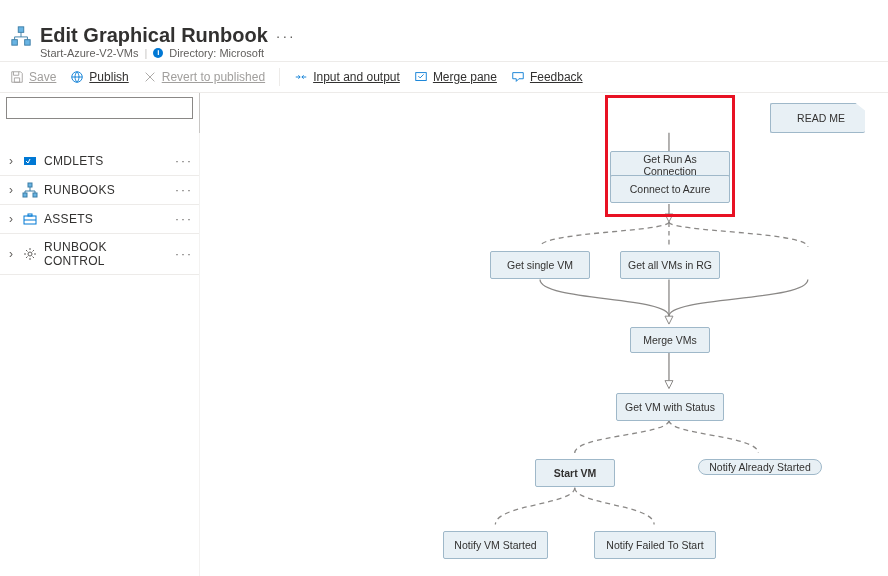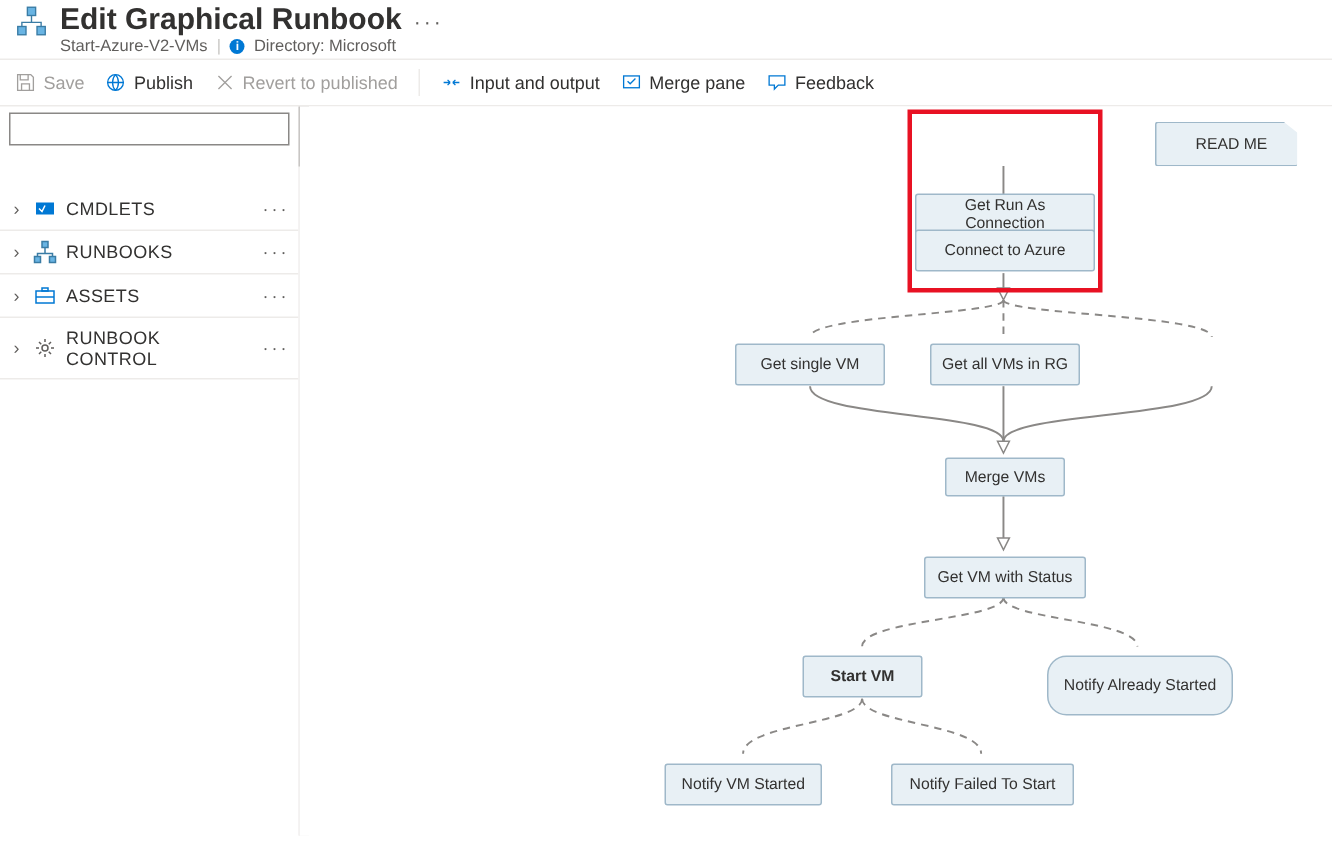--- a/index.html
+++ b/index.html
@@ -1,25 +1,25 @@
 <!DOCTYPE html>
 <html><head>
 <meta charset="utf-8">
 <style>
   * { box-sizing: border-box; }
   html,body { margin:0; padding:0; font-family: "Segoe UI", Arial, sans-serif; font-size:12px; color:#323130; background:#fff; width:888px; height:576px; overflow:hidden;}
-  .header { padding:2px 10px 2px 10px; }
+  .header { padding:24px 10px 2px 10px; }
   .header-top { display:flex; align-items:center; gap:8px; }
   .hdr-icon { width:22px; height:22px; flex:0 0 22px; }
   .title { font-size:20px; font-weight:600; color:#323130; }
   .dots { color:#605e5c; font-size:14px; letter-spacing:2px; cursor:pointer;}
   .header-sub { margin-left:30px; font-size:11px; color:#605e5c; display:flex; align-items:center; gap:6px;}
   .info-icon { width:10px;height:10px;border-radius:50%; background:#0078d4; color:#fff; font-size:8px; line-height:10px; text-align:center; font-weight:bold; display:inline-block;}
   .toolbar { border-top:1px solid #edebe9; border-bottom:1px solid #edebe9; padding:6px 10px; display:flex; align-items:center; gap:14px; font-size:12px; color:#323130;}
-  .tbtn { display:flex; align-items:center; gap:5px; cursor:pointer; }
+  .tbtn { display:flex; align-items:center; gap:5px; cursor:pointer;text-decoration:underline; }
   .tbtn.disabled { color:#a19f9d; cursor:default;}
   .tbtn svg { width:14px; height:14px; }
   .tsep { width:1px; height:18px; background:#edebe9; }
   .body { display:flex; height:calc(576px - 90px); position:relative;}
   .sidebar { width:200px; border-right:1px solid #edebe9; position:relative;}
   .search { margin:4px 6px 8px 6px; border:1px solid #8a8886; height:22px; background:#fff;}
   .side-item { display:flex; align-items:center; gap:6px; padding:6px 6px; border-bottom:1px solid #edebe9; cursor:pointer;}
   .side-item .chev { width:10px; text-align:center; color:#605e5c;}
   .side-item .icn { width:16px;height:16px; display:flex; align-items:center; justify-content:center;}
   .side-item .lbl { flex:1; font-size:12px; letter-spacing:.3px;}
@@ -195,18 +195,18 @@
     <div class="node" style="left:410px; top:82px; width:120px; height:28px;">Connect to Azure</div>
     <div class="readme" style="left:570px; top:10px; width:95px; height:30px;padding-left:12px;">READ ME</div>
 
     <div class="node" style="left:290px; top:158px; width:100px; height:28px;">Get single VM</div>
     <div class="node" style="left:420px; top:158px; width:100px; height:28px;">Get all VMs in RG</div>
 
     <div class="node" style="left:430px; top:234px; width:80px; height:26px;">Merge VMs</div>
     <div class="node" style="left:416px; top:300px; width:108px; height:28px;">Get VM with Status</div>
 
     <div class="node" style="left:335px; top:366px; width:80px; height:28px;font-weight:bold;">Start VM</div>
-    <div class="node" style="left:498px; top:366px; width:124px; height:40px;border-radius:13px;">Notify Already Started</div>
+    <div class="node" style="left:498px; top:366px; width:124px; height:16px;border-radius:13px;">Notify Already Started</div>
 
     <div class="node" style="left:243px; top:438px; width:105px; height:28px;">Notify VM Started</div>
     <div class="node" style="left:394px; top:438px; width:122px; height:28px;">Notify Failed To Start</div>
   </div>
 </div>
 
 </body></html>

